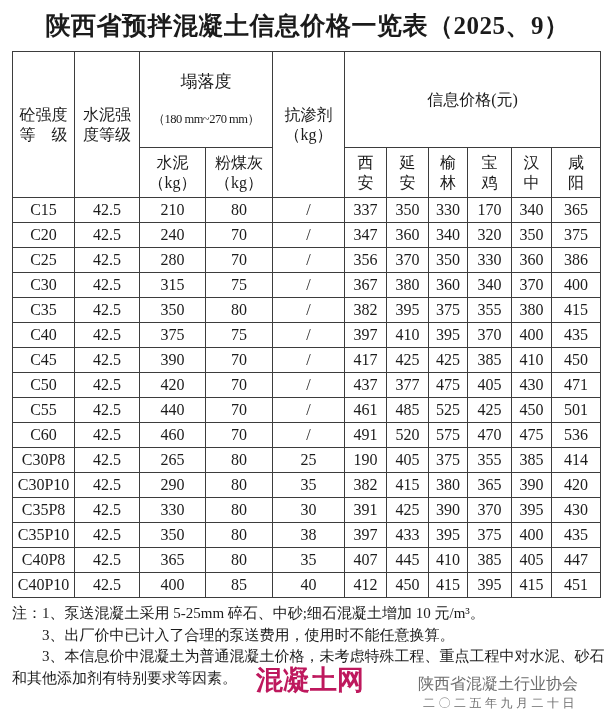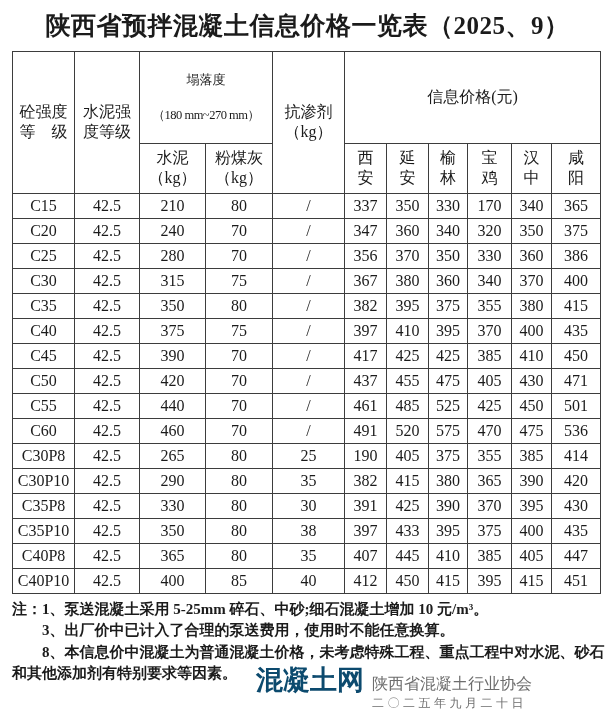--- a/index.html
+++ b/index.html
@@ -40,33 +40,33 @@
     font-weight: normal;
     overflow: hidden;
   }
   .price-table thead th {
     font-size: 16px;
     line-height: 1.25;
     white-space: pre-line;
   }
   .row-group { height: 38px; }
   .row-sub { height: 50px; }
-  .slump-title { display: block; font-size: 13px; line-height: 1.2; }
+  .slump-title { display: block; font-size: 17px; line-height: 1.2; }
   .slump-range { display: block; font-size: 12.5px; line-height: 1.2; letter-spacing: -0.5px; }
   .price-table tbody td {
     height: 24px;
     font-size: 16px;
   }
   .notes {
     margin: 5px 0 0 12px;
     width: 592px;
     font-size: 15px;
     line-height: 21.5px;
   }
-  .note-line { white-space: nowrap; font-weight: bold; }
+  .note-line { white-space: nowrap; }
   .note-indent { text-indent: 2em; }
   .footer {
     position: absolute;
     left: 256px;
     top: 666px;
     display: flex;
     align-items: flex-start;
   }
   .logo {
     font-family: "Liberation Sans", "DejaVu Sans", sans-serif;
@@ -75,21 +75,22 @@
     font-size: 27px;
     line-height: 1.1;
     margin-right: 8px;
     white-space: nowrap;
   }
   .org {
     color: #6d6d6d;
     padding-top: 9px;
     display: flex;
     flex-direction: column;
-    align-items: flex-start;
+    align-items: flex-end;
+    margin-left: 46px;
   }
   .org-name {
     font-size: 16px;
     line-height: 1.1;
     white-space: nowrap;
   }
   .org-date {
     font-size: 12px;
     line-height: 1.1;
     letter-spacing: 3.5px;
@@ -243,21 +244,21 @@
           <td>410</td>
           <td>450</td>
         </tr>
         <tr>
           <td>C50</td>
           <td>42.5</td>
           <td>420</td>
           <td>70</td>
           <td>/</td>
           <td>437</td>
-          <td>455</td>
+          <td>377</td>
           <td>475</td>
           <td>405</td>
           <td>430</td>
           <td>471</td>
         </tr>
         <tr>
           <td>C55</td>
           <td>42.5</td>
           <td>440</td>
           <td>70</td>
@@ -359,25 +360,25 @@
           <td>395</td>
           <td>415</td>
           <td>451</td>
         </tr>
       </tbody>
   </table>
 
   <div class="notes">
     <div class="note-line">注：1、泵送混凝土采用 5-25mm 碎石、中砂;细石混凝土增加 10 元/m³。</div>
     <div class="note-line note-indent">3、出厂价中已计入了合理的泵送费用，使用时不能任意换算。</div>
-    <div class="note-line note-indent">8、本信息价中混凝土为普通混凝土价格，未考虑特殊工程、重点工程中对水泥、砂石</div>
+    <div class="note-line note-indent">3、本信息价中混凝土为普通混凝土价格，未考虑特殊工程、重点工程中对水泥、砂石</div>
     <div class="note-line">和其他添加剂有特别要求等因素。</div>
   </div>
 
   <div class="footer">
-    <span class="logo" style="color: #0c4a6e;">混凝土网</span>
+    <span class="logo" style="color: #be185d;">混凝土网</span>
     <div class="org">
       <div class="org-name">陕西省混凝土行业协会</div>
       <div class="org-date">二〇二五年九月二十日</div>
     </div>
   </div>
 
 </div>
 
 </body></html>

